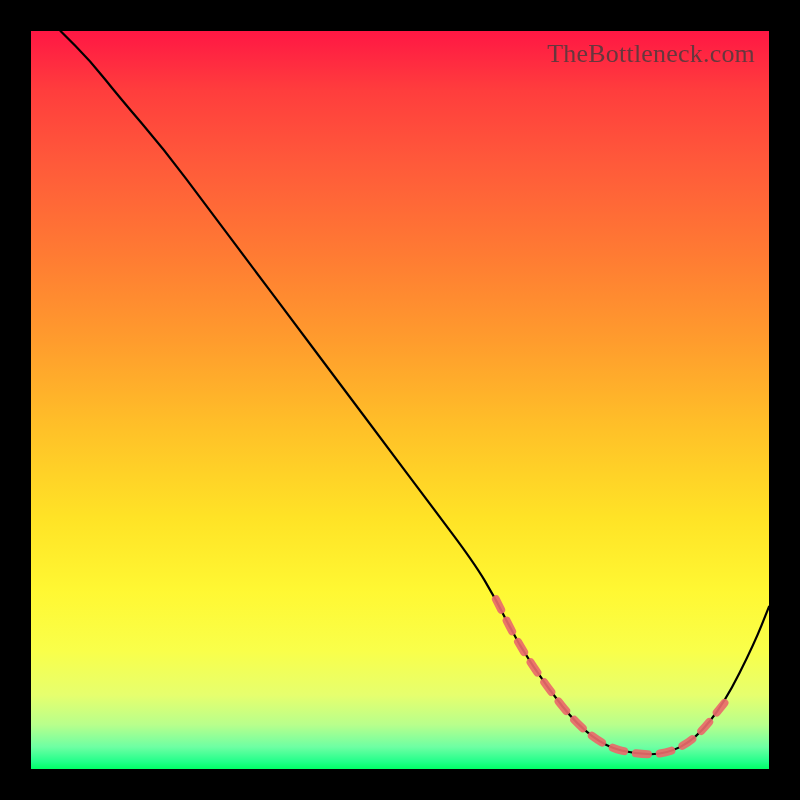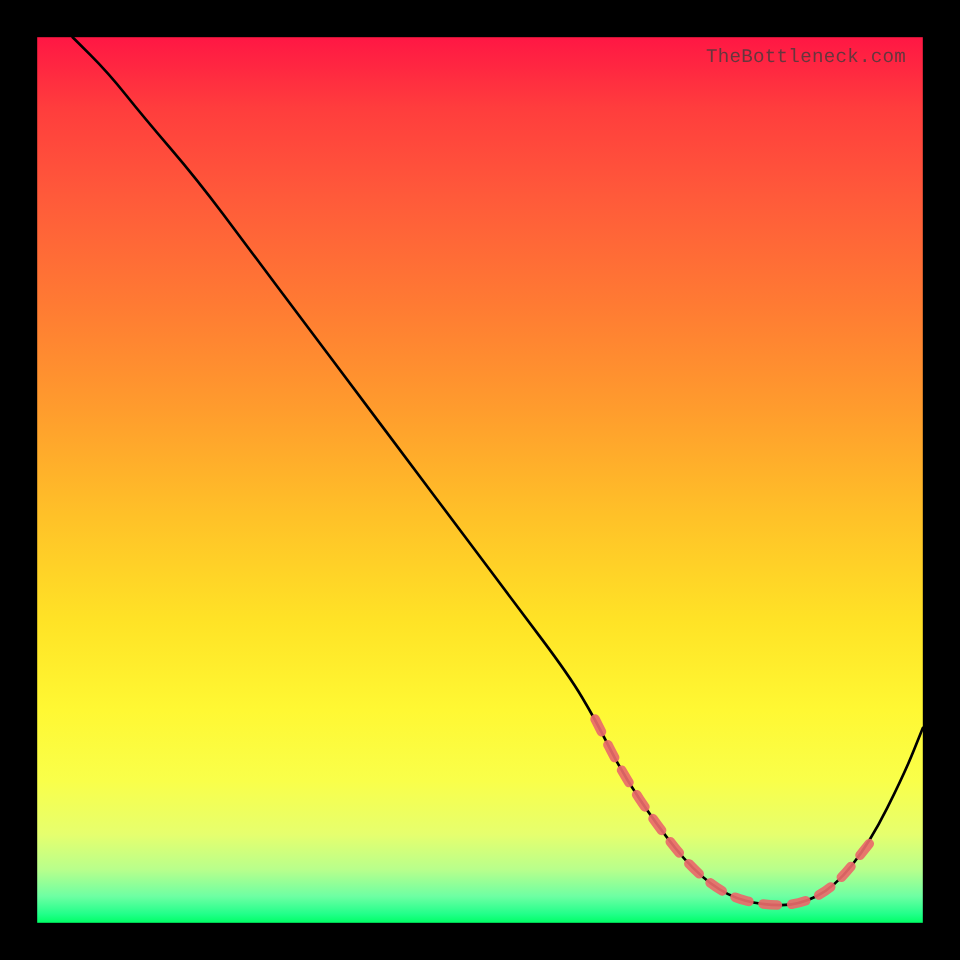--- a/index.html
+++ b/index.html
@@ -26,22 +26,22 @@
       #e6ff6e 90%,
       #b8ff8c 94%,
       #6effa3 97%,
       #22ff8a 99%,
       #00ff66 100%
     );
   }
   .watermark {
     position: absolute;
     top: 8px; right: 14px;
-    font-family: Liberation Mono, monospace;
-    font-size: 16px;
+    font-family: Liberation Serif, serif;
+    font-size: 26px;
     font-weight: 500;
     color: rgba(60,60,60,0.78);
     letter-spacing: 0.2px;
     user-select: none;
   }
   svg.curve {
     position: absolute;
     left: 0; top: 0;
     width: 738px; height: 738px;
     overflow: visible;

